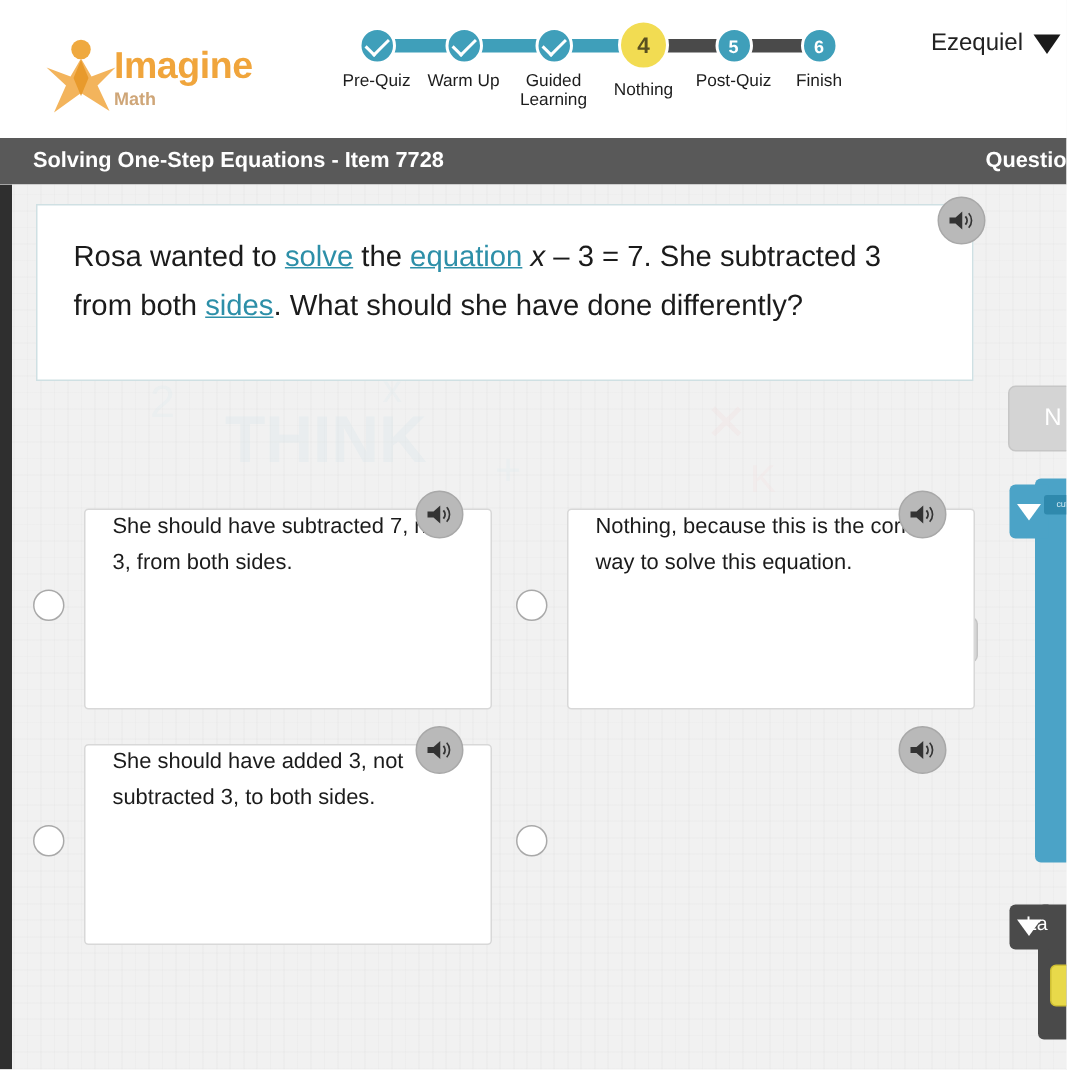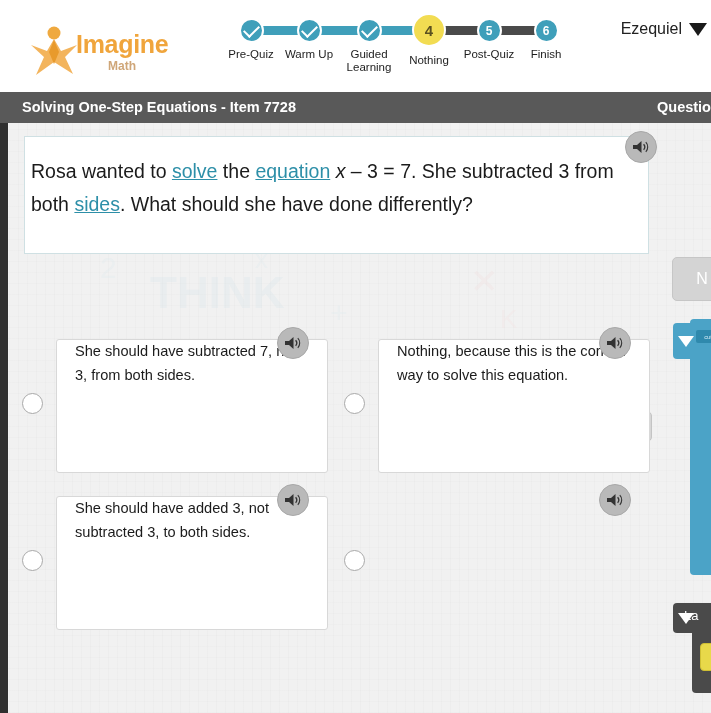--- a/index.html
+++ b/index.html
@@ -48,21 +48,20 @@
     letter-spacing: -0.3px;
     line-height: 1;
   }
   #logo-math {
     display: block;
     font-size: 12px;
     font-weight: bold;
     color: #cfa678;
     margin-top: 3px;
     line-height: 1;
-    margin-left: 32px;
   }
 
   
   #stepper {
     position: absolute;
     left: 222px; top: 18px;
     width: 348px; height: 64px;
   }
   #stepper-track {
     position: absolute;
@@ -205,21 +204,21 @@
 
   
   #question-panel {
     position: absolute;
     left: 24px; top: 13px;
     width: 625px;
     min-height: 118px;
     background: #ffffff;
     border: 1px solid #cfe0e3;
     box-sizing: border-box;
-    padding: 18px 22px 16px 6px;
+    padding: 18px 22px 16px 24px;
   }
   #question-text {
     font-size: 19.5px;
     line-height: 1.68;
     color: #1b1b1b;
   }
   #question-text .link {
     color: #2d8fa8;
     text-decoration: underline;
   }

